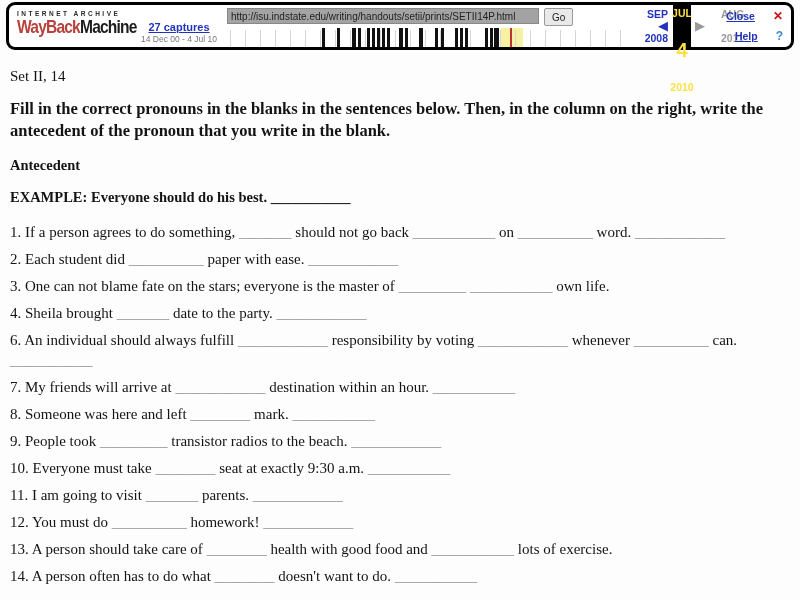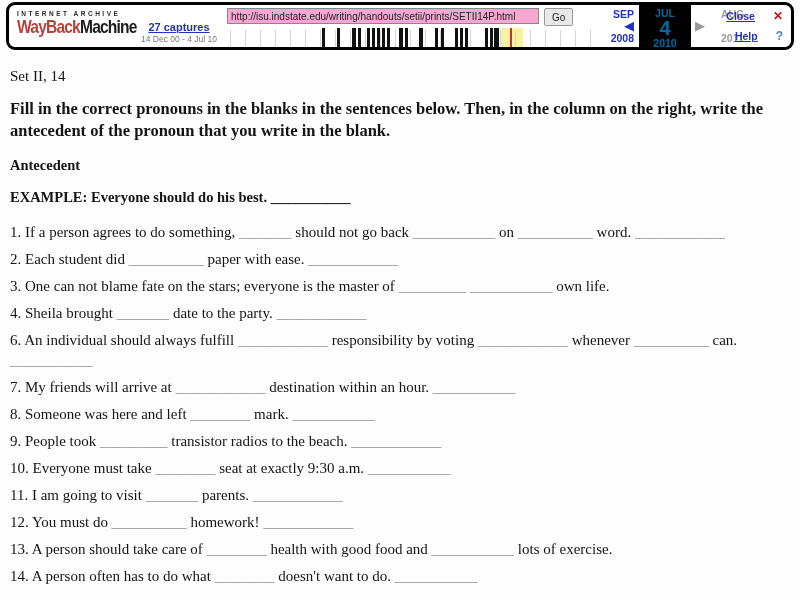--- a/index.html
+++ b/index.html
@@ -25,21 +25,21 @@
   .logo-brand .blk { color:#1c1c1c; }
 
   .captures-block { width:96px; flex:none; text-align:center; align-self:flex-end; padding-bottom:3px; }
   .captures-link { color:#2233bb; font-size:11px; font-weight:bold; text-decoration:underline; cursor:pointer; }
   .captures-range { color:#777; font-size:8.5px; margin-top:1px; }
 
   .center-block { flex:1 1 auto; display:flex; flex-direction:column; min-width:0; }
   .url-row { display:flex; gap:5px; padding:3px 0 1px 0; }
   .url-input {
     flex:0 0 312px; height:16px; font-size:10px; color:#222;
-    border:1px solid #888; background:#f9a8d4; padding:0 3px;
+    border:1px solid #888; background:#a3a3a3; padding:0 3px;
     font-family:"Liberation Sans", sans-serif;
   }
   .go-btn {
     height:18px; font-size:10px; padding:0 7px; color:#222;
     background:#e9e9e9; border:1px solid #999; border-radius:2px; cursor:pointer;
     font-family:"Liberation Sans", sans-serif;
   }
   .timeline-strip { position:relative; height:22px; margin-top:1px; overflow:hidden; }
   .tl-grid { position:absolute; top:2px; bottom:0; width:1px; background:#d5d5d5; }
   .tl-bar { position:absolute; top:0; bottom:0; background:#111; }
@@ -49,23 +49,23 @@
   .nav-col { flex:none; width:38px; display:flex; flex-direction:column; align-items:flex-end; padding:3px 5px 3px 0; }
   .nav-col .mon, .nav-col .yr { font-size:10.5px; font-weight:bold; }
   .nav-prev .mon, .nav-prev .yr { color:#2233bb; }
   .nav-next { align-items:flex-start; padding:3px 0 3px 4px; }
   .nav-next .mon, .nav-next .yr { color:#9a9a9a;margin-left:26px; }
   .arrow { font-size:13px; line-height:12px; cursor:pointer; }
   .arrow-prev { color:#2233bb; }
   .arrow-next { color:#9a9a9a; }
 
   .day-box {
-    flex:none; width:52px; background:#000; color:#0369a1;
+    flex:none; width:18px; background:#000; color:#fde047;
     display:flex; flex-direction:column; justify-content:space-between;
-    align-items:center; text-align:center; padding:2px 0;
+    align-items:center; text-align:center; padding:2px 0;gap:22px;
   }
   .day-box .mon { font-size:10.5px; font-weight:bold; }
   .day-box .num { font-size:20px; font-weight:bold; line-height:18px; }
   .day-box .yr { font-size:10.5px; font-weight:bold; }
 
   .close-help { flex:none; width:58px; display:flex; flex-direction:column; justify-content:space-between; align-items:flex-end; padding:4px 4px 4px 0; }
   .ch-row { display:flex; align-items:center; gap:18px; cursor:pointer; }
   .ch-label { color:#2233bb; font-size:10.5px; font-weight:bold; text-decoration:underline; }
   .close-x { color:#cc1111; font-size:12px; font-weight:bold; }
   .help-q { color:#4488cc; font-size:12px; font-weight:bold; }

